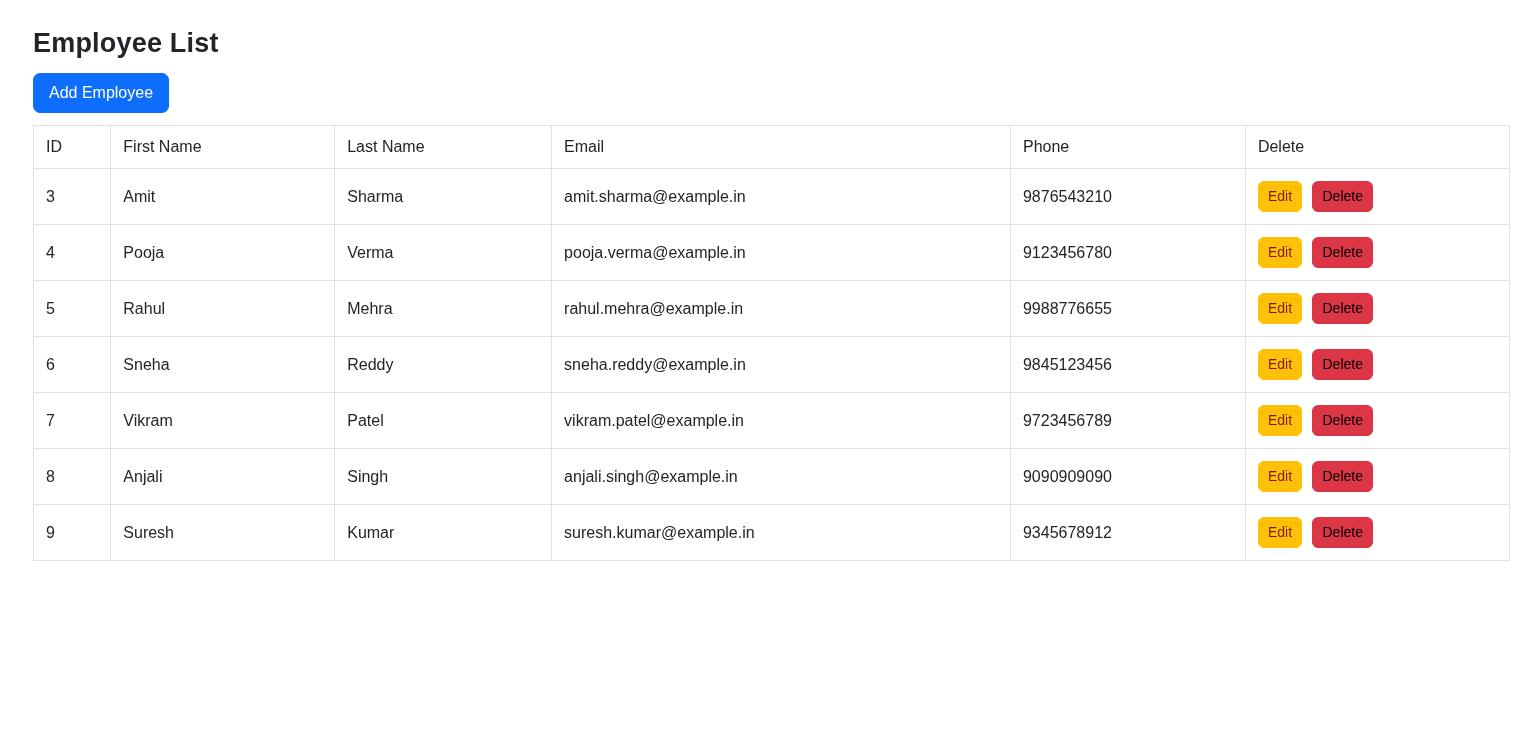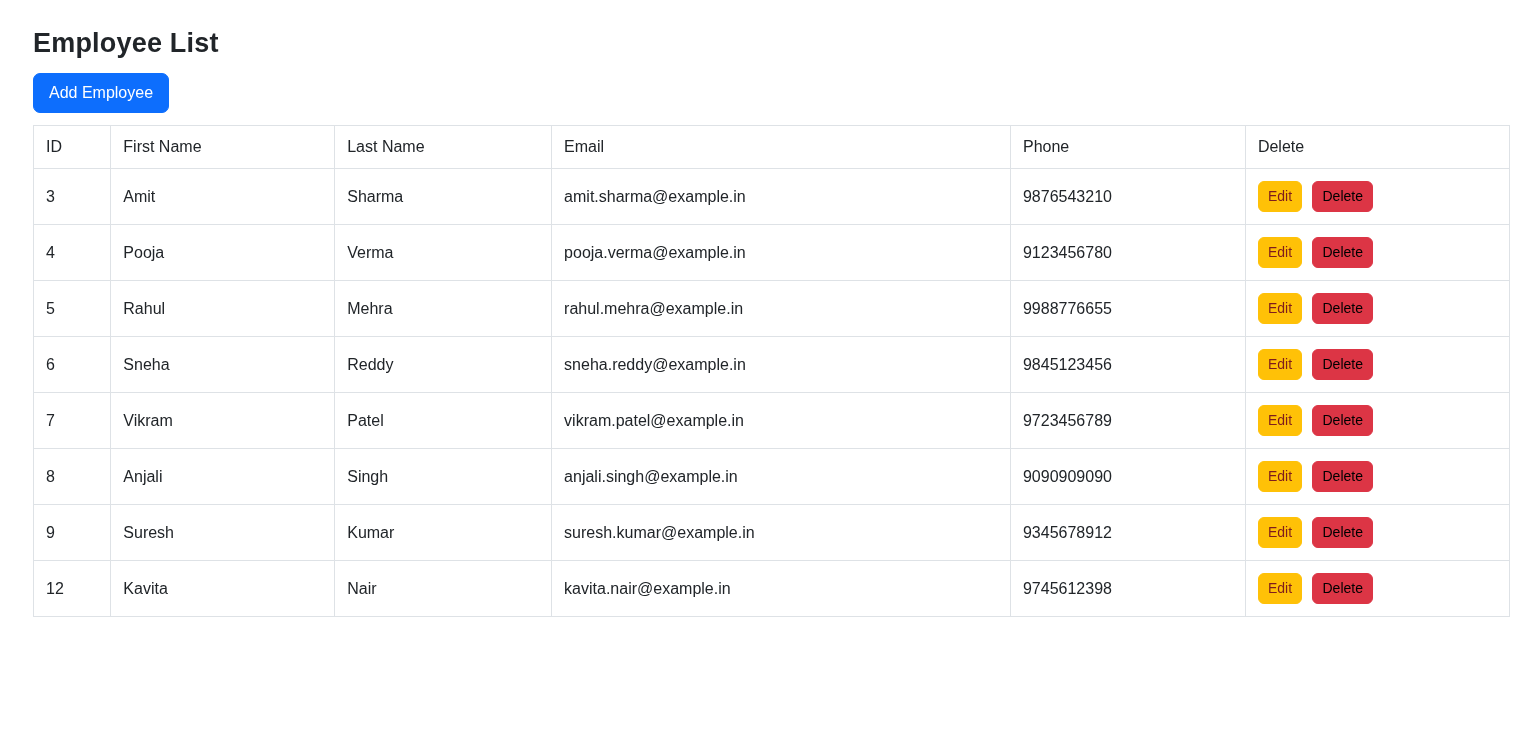--- a/index.html
+++ b/index.html
@@ -180,30 +180,19 @@
     <td>suresh.kumar@example.in</td>
     <td>9345678912</td>
     <td>
       <button class="btn btn-sm btn-edit">Edit</button>
       <button class="btn btn-sm btn-delete">Delete</button>
     </td>
   </tr>
 
 
 
-  <tr>
-    <td>12</td>
-    <td>Kavita</td>
-    <td>Nair</td>
-    <td>kavita.nair@example.in</td>
-    <td>9745612398</td>
-    <td>
-      <button class="btn btn-sm btn-edit">Edit</button>
-      <button class="btn btn-sm btn-delete">Delete</button>
-    </td>
-  </tr>
 </tbody>
 </table>
 
 
 
 
 
 
 </body></html>

